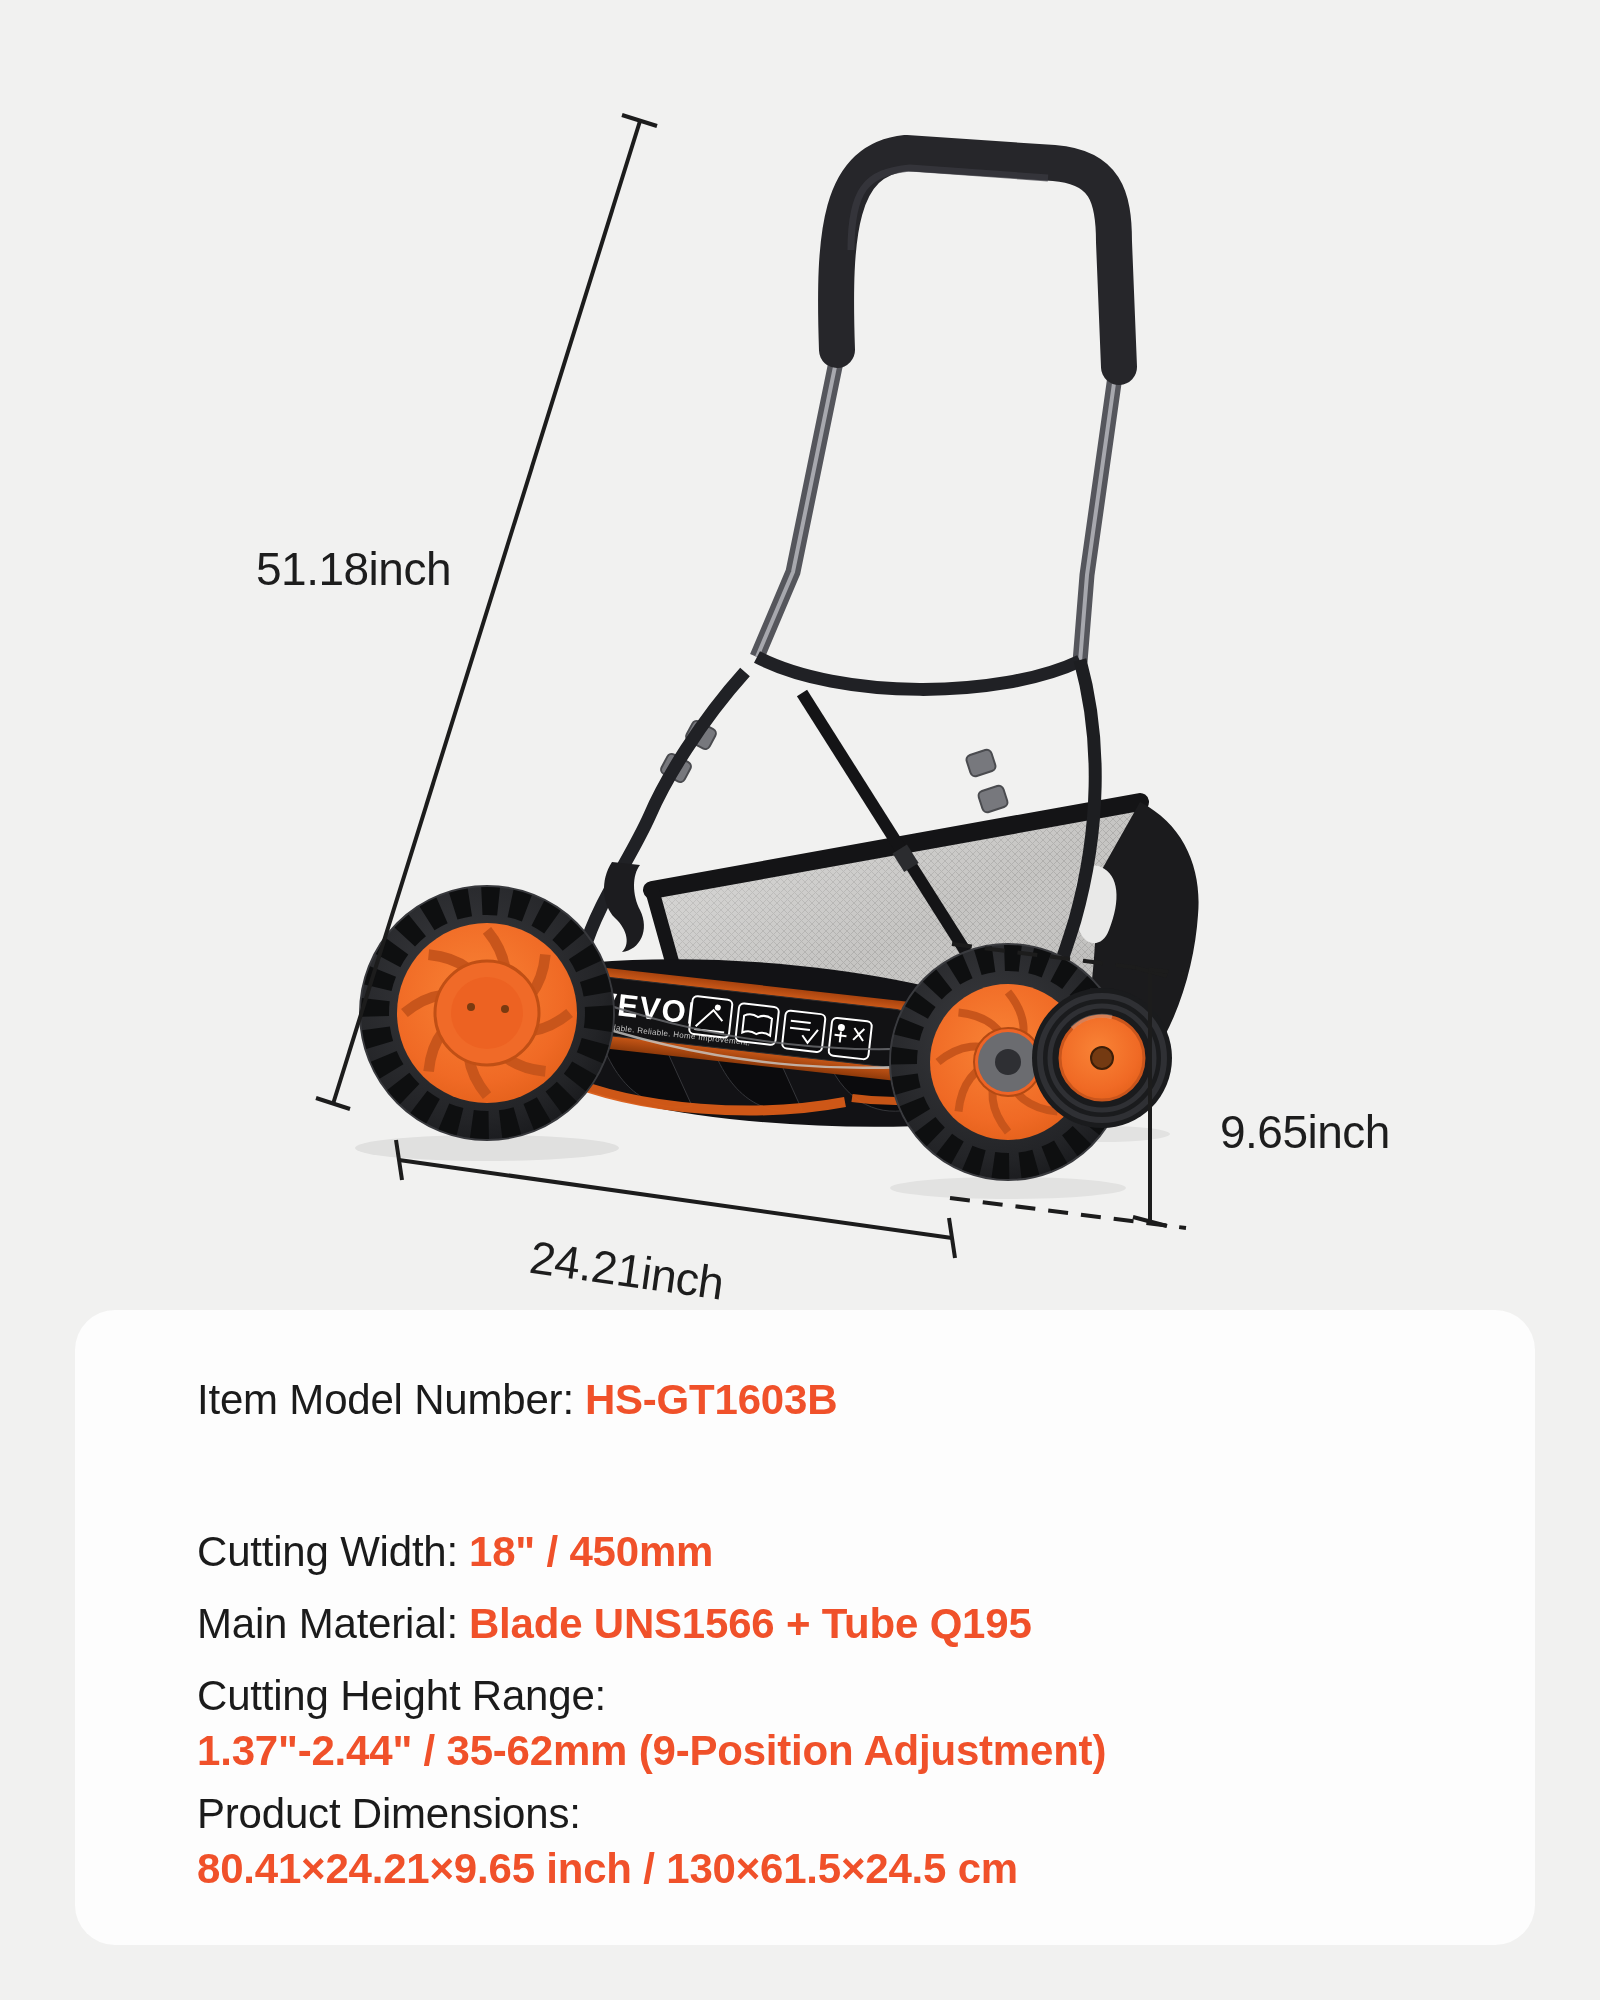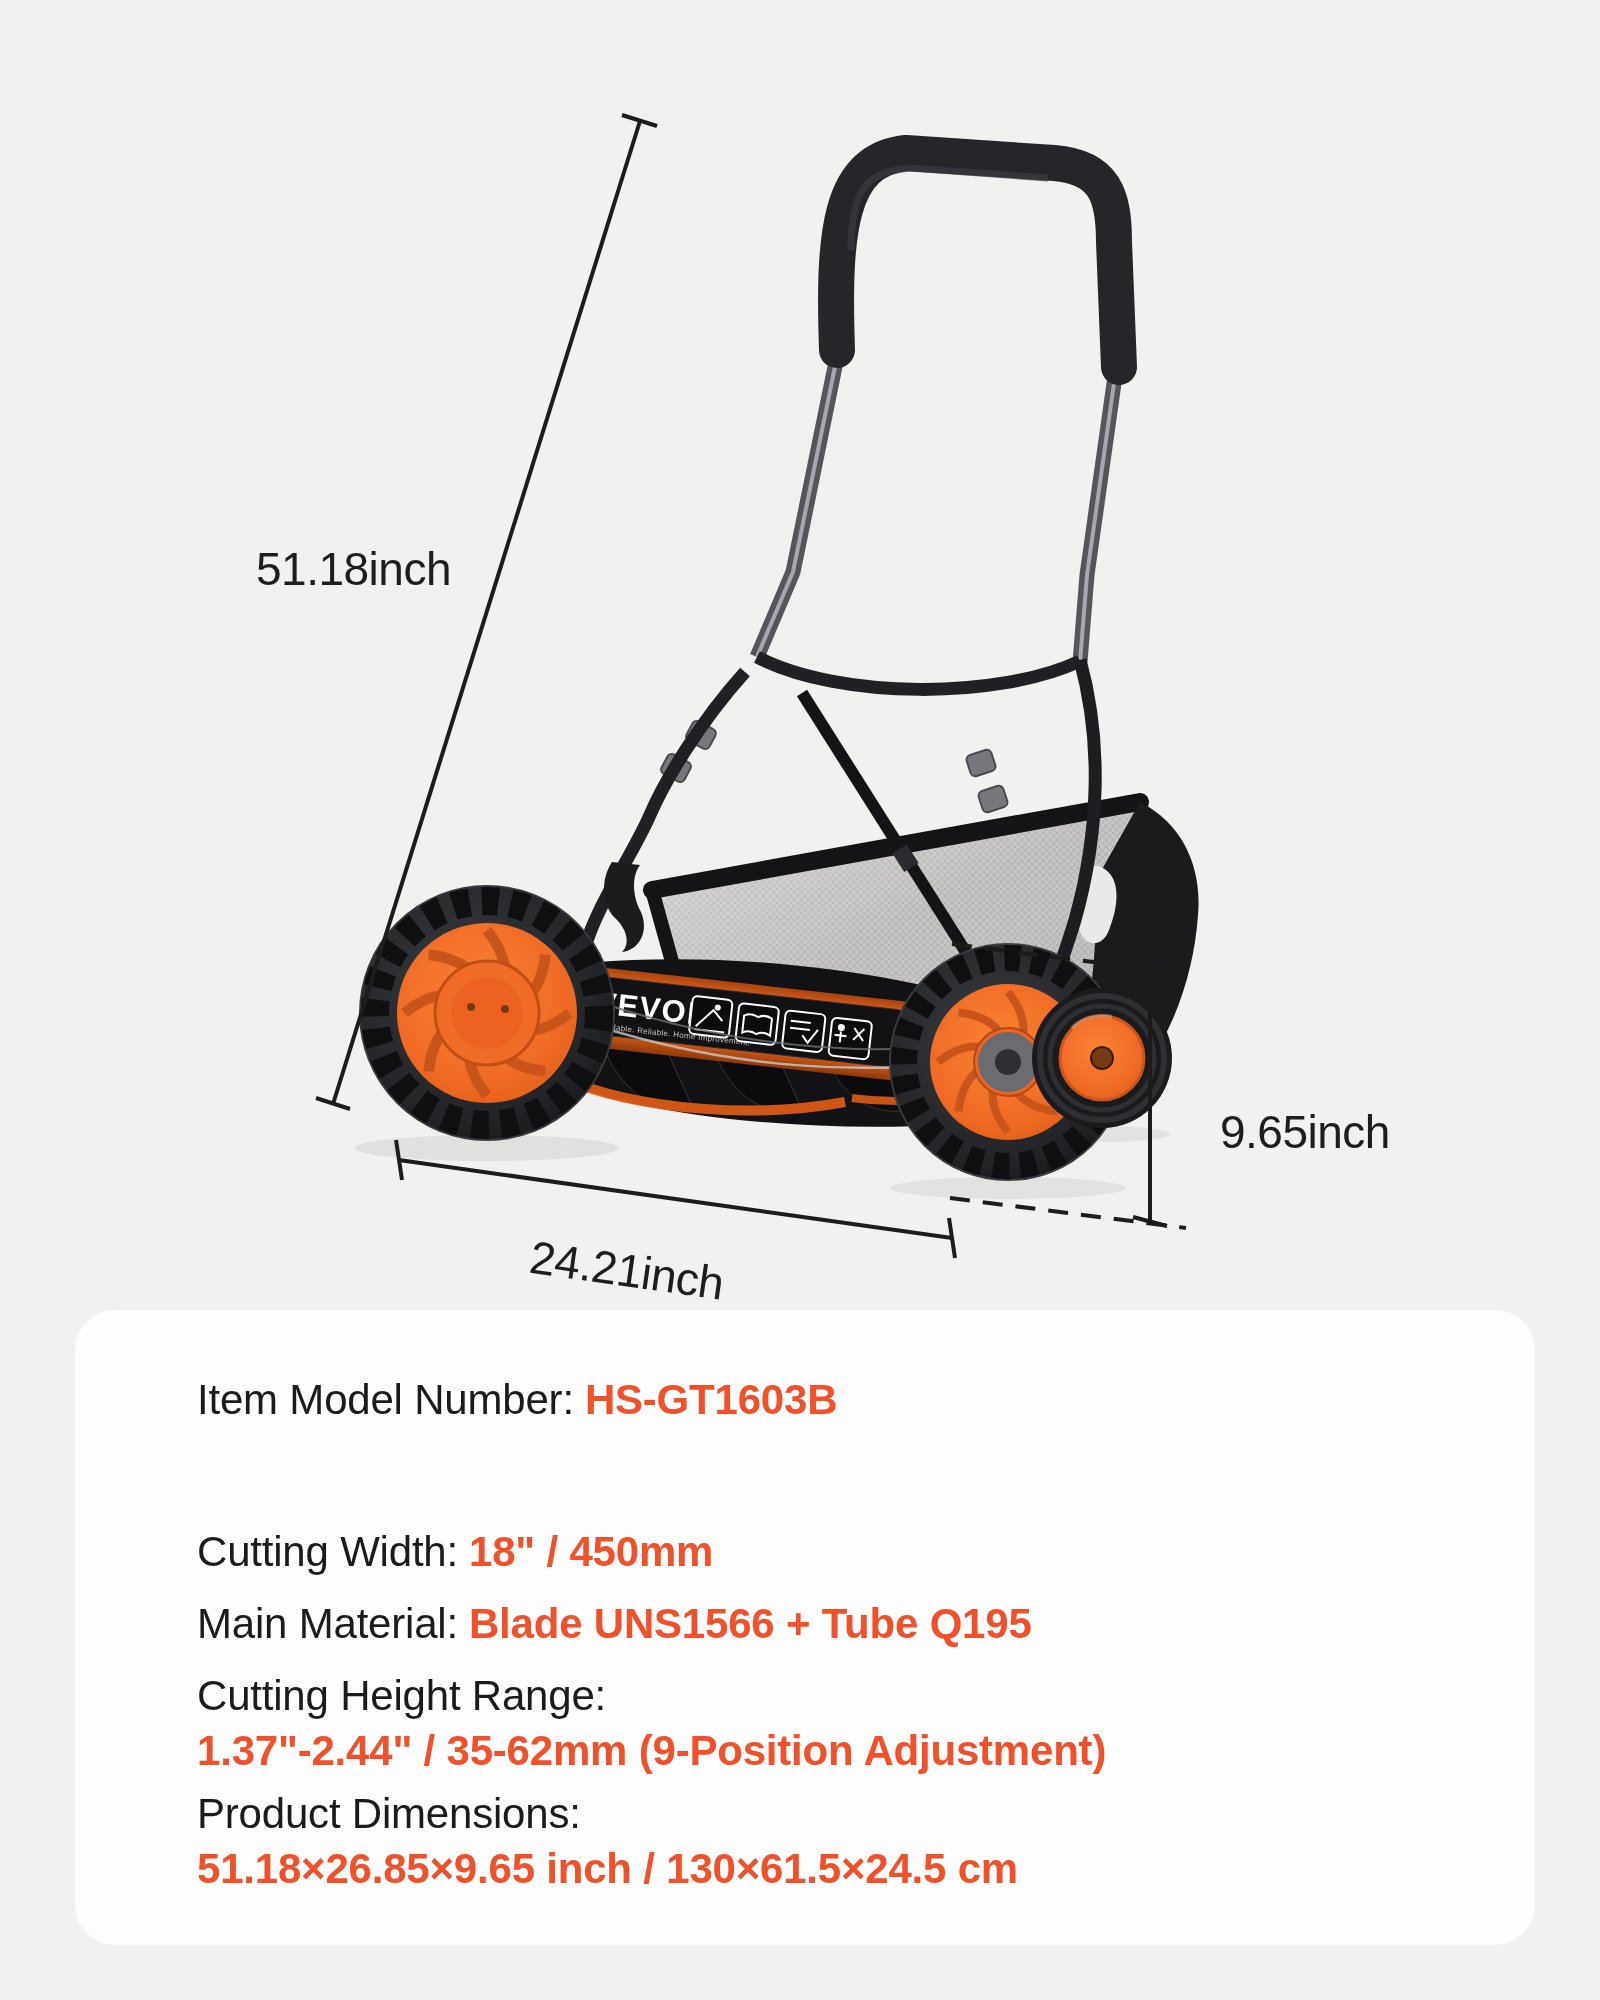--- a/index.html
+++ b/index.html
@@ -241,17 +241,17 @@
     <div class="spec-row c1 r5">
       <span>Cutting Height Range:</span>
     </div>
     <div class="spec-row c1 r6 value-only">
       <span class="val">1.37"-2.44" / 35-62mm (9-Position Adjustment)</span>
     </div>
     <div class="spec-row c1 r7">
       <span>Product Dimensions:</span>
     </div>
     <div class="spec-row c1 r8 value-only">
-      <span class="val">51.18×26.85×9.65 inch / 130×61.5×24.5 cm</span>
+      <span class="val">80.41×24.21×9.65 inch / 130×61.5×24.5 cm</span>
     </div>
   </div>
 
 </div>
 
 </body></html>

